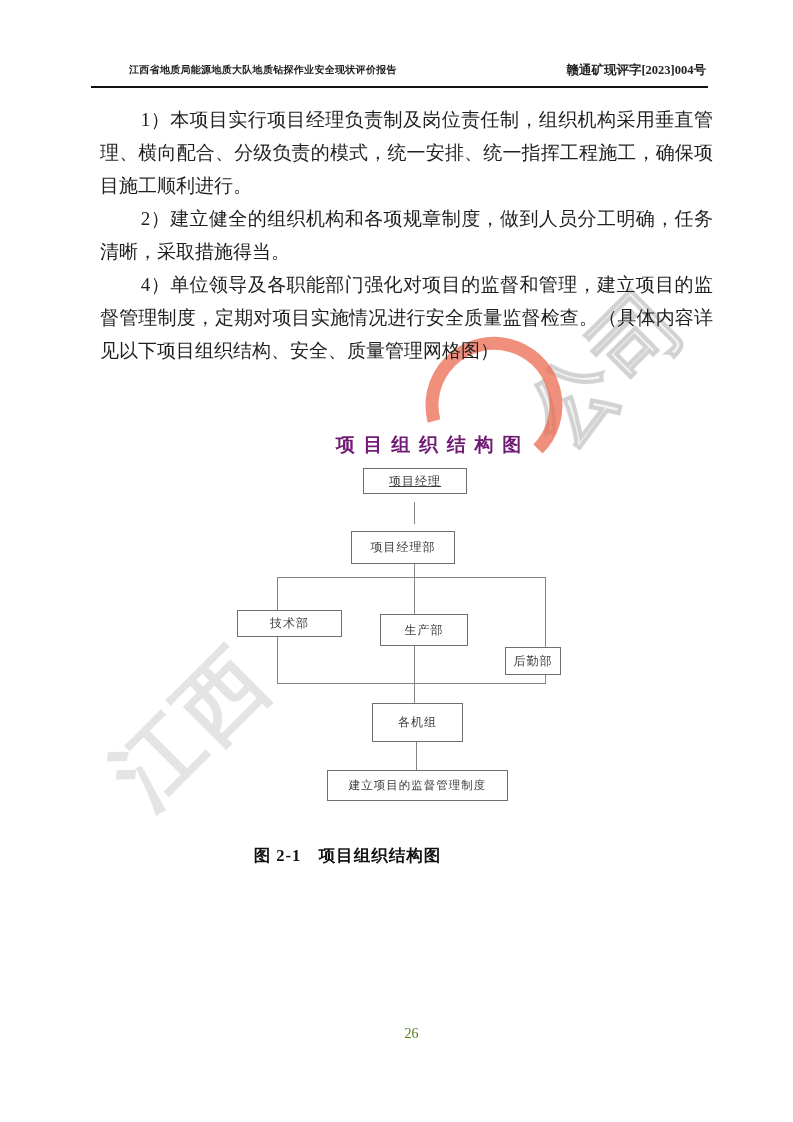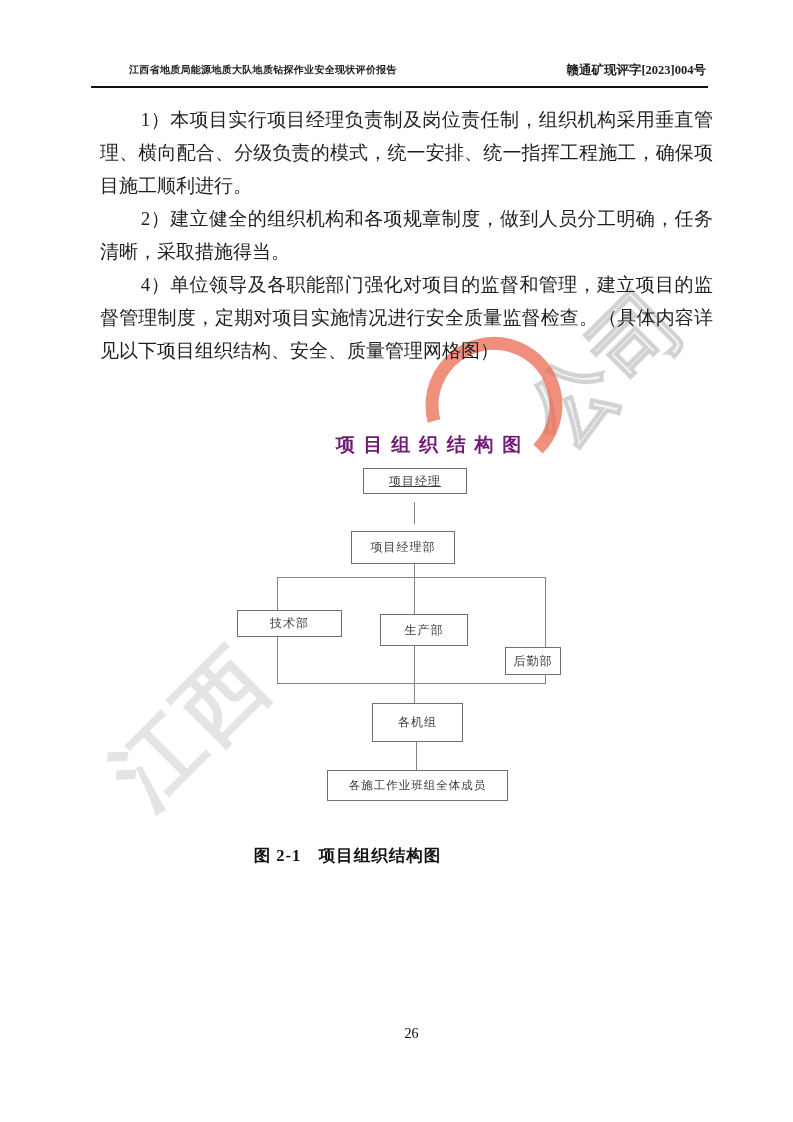--- a/index.html
+++ b/index.html
@@ -87,21 +87,21 @@
   .v-3  { left: 416px; top: 274px; width: 1px; height: 36px; }
   .figure-caption {
     position: absolute; left: 0; top: 845px; width: 661px;
     text-align: center; text-indent: 34px;
     font-size: 16.5px; font-weight: bold; letter-spacing: 1px;
     color: #111;
   }
   .page-number {
     position: absolute; left: 0; top: 1026px; width: 793px;
     text-align: center; text-indent: 30px;
-    font-size: 14px; color: #000000;
+    font-size: 14px; color: #4d7c0f;
   }
 </style>
 </head>
 <body>
 
 <div class="page">
 
   <div class="wm-layer">
     <div class="wm-text-left">江西</div>
     <div class="wm-text-right">公司</div>
@@ -134,21 +134,21 @@
       <div class="ln v-r"></div>
       <div class="ln h-bot"></div>
       <div class="ln v-3"></div>
 
       <div class="node n-pm">项目经理</div>
       <div class="node n-pmd">项目经理部</div>
       <div class="node n-tech">技术部</div>
       <div class="node n-prod">生产部</div>
       <div class="node n-log">后勤部</div>
       <div class="node n-crew">各机组</div>
-      <div class="node n-all">各施工作业班组全体成员</div>
+      <div class="node n-all">建立项目的监督管理制度</div>
     </div>
 
     <div class="figure-caption">图 2-1　项目组织结构图</div>
 
     <div class="page-number">26</div>
 
   </div>
 </div>
 
 </body></html>

